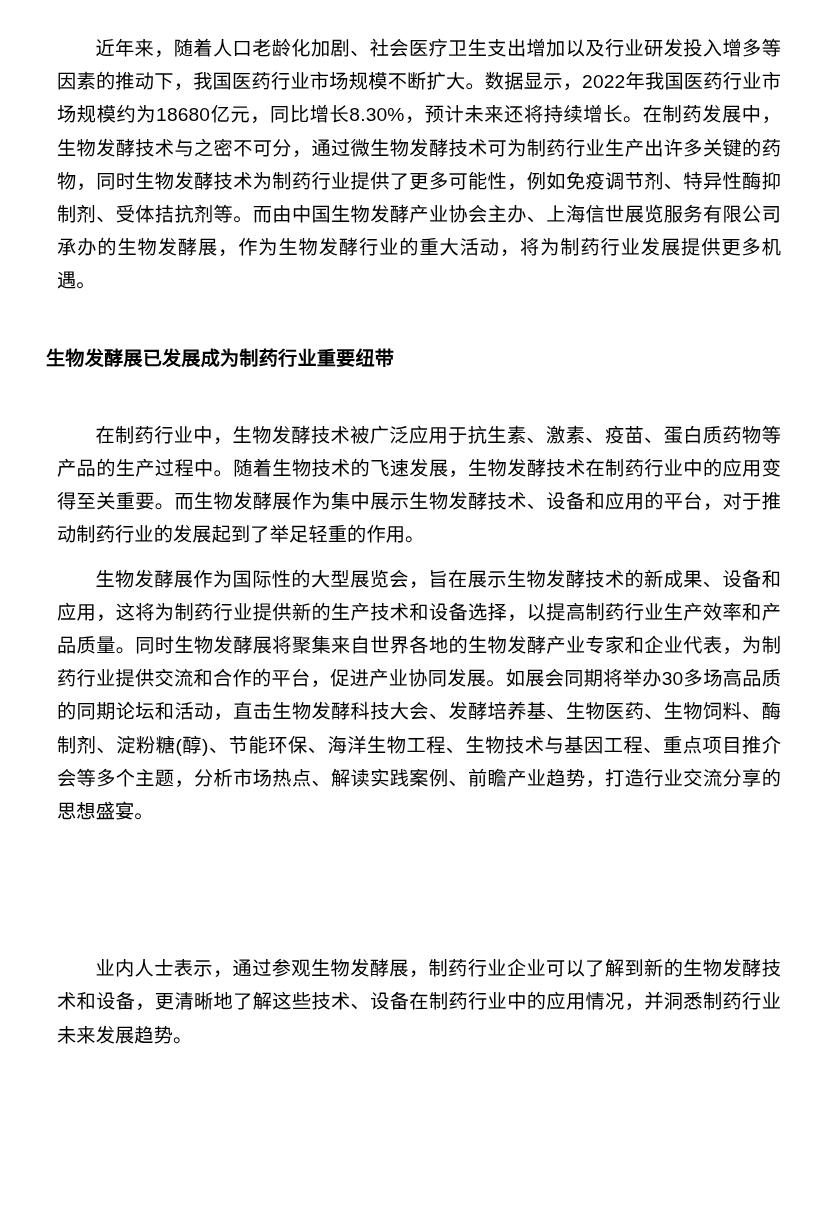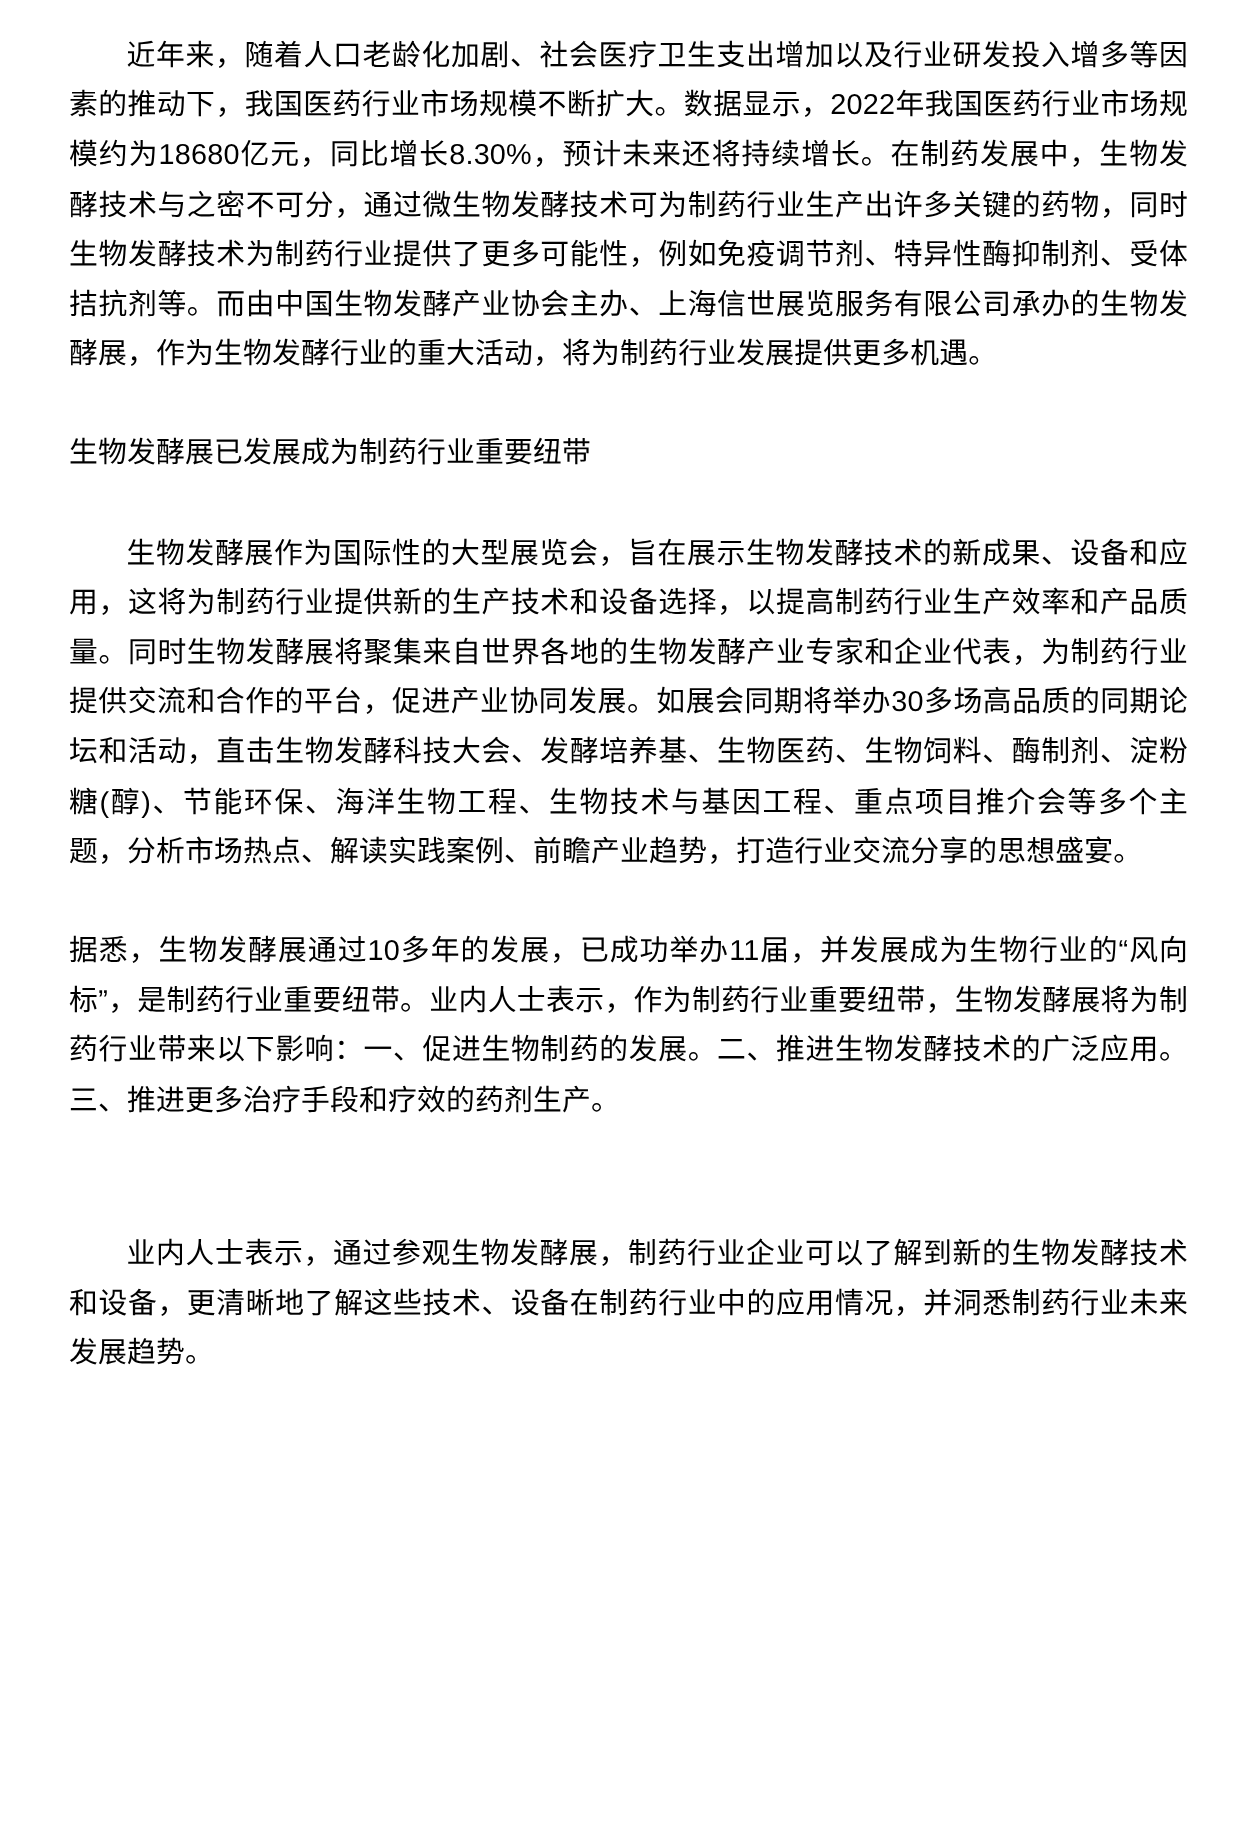--- a/index.html
+++ b/index.html
@@ -22,38 +22,38 @@
     overflow: hidden;
     box-sizing: border-box;
   }
   .doc-body {
     position: absolute;
     left: 46px;
     top: 0;
     width: 746px;
   }
   p.para {
-    margin: 0;
+    margin: 11px;
     font-size: 19.2px;
     line-height: 33.2px;
     text-align: justify;
     text-justify: inter-ideograph;
     letter-spacing: 0.15px;
     word-break: break-all;
     color: #000000;
   }
   p.indent-2 { text-indent: 2em; }
   p.indent-3 { text-indent: 3.1em; }
   p.indent-0 { text-indent: 0; }
 
   h2.heading {
     margin: 0;
     font-size: 19.2px;
     line-height: 33.2px;
-    font-weight: normal;
+    font-weight: bold;
     text-align: left;
     letter-spacing: 0.15px;
     color: #000000;
   }
 
   
   .sp-top   { height: 21px; }
   .sp-h-before { height: 33px; }
   .sp-h-after  { height: 33px; }
   .sp-gap-md   { height: 33px; }
@@ -68,27 +68,27 @@
     <div class="sp-top"></div>
 
     <p class="para indent-2">近年来，随着人口老龄化加剧、社会医疗卫生支出增加以及行业研发投入增多等因素的推动下，我国医药行业市场规模不断扩大。数据显示，2022年我国医药行业市场规模约为18680亿元，同比增长8.30%，预计未来还将持续增长。在制药发展中，生物发酵技术与之密不可分，通过微生物发酵技术可为制药行业生产出许多关键的药物，同时生物发酵技术为制药行业提供了更多可能性，例如免疫调节剂、特异性酶抑制剂、受体拮抗剂等。而由中国生物发酵产业协会主办、上海信世展览服务有限公司承办的生物发酵展，作为生物发酵行业的重大活动，将为制药行业发展提供更多机遇。</p>
 
     <div class="sp-h-before"></div>
 
     <h2 class="heading">生物发酵展已发展成为制药行业重要纽带</h2>
 
     <div class="sp-h-after"></div>
 
+    <p class="para indent-2">在制药行业中，生物发酵技术被广泛应用于抗生素、激素、疫苗、蛋白质药物等产品的生产过程中。随着生物技术的飞速发展，生物发酵技术在制药行业中的应用变得至关重要。而生物发酵展作为集中展示生物发酵技术、设备和应用的平台，对于推动制药行业的发展起到了举足轻重的作用。</p>
 
     <p class="para indent-2">生物发酵展作为国际性的大型展览会，旨在展示生物发酵技术的新成果、设备和应用，这将为制药行业提供新的生产技术和设备选择，以提高制药行业生产效率和产品质量。同时生物发酵展将聚集来自世界各地的生物发酵产业专家和企业代表，为制药行业提供交流和合作的平台，促进产业协同发展。如展会同期将举办30多场高品质的同期论坛和活动，直击生物发酵科技大会、发酵培养基、生物医药、生物饲料、酶制剂、淀粉糖(醇)、节能环保、海洋生物工程、生物技术与基因工程、重点项目推介会等多个主题，分析市场热点、解读实践案例、前瞻产业趋势，打造行业交流分享的思想盛宴。</p>
 
     <div class="sp-gap-md"></div>
 
 
-    <p class="para indent-0">据悉，生物发酵展通过10多年的发展，已成功举办11届，并发展成为生物行业的“风向标”，是制药行业重要纽带。业内人士表示，作为制药行业重要纽带，生物发酵展将为制药行业带来以下影响：一、促进生物制药的发展。二、推进生物发酵技术的广泛应用。三、推进更多治疗手段和疗效的药剂生产。</p>
 
     <div class="sp-gap-lg"></div>
 
 
     <div class="sp-gap-md"></div>
 
     <p class="para indent-2">业内人士表示，通过参观生物发酵展，制药行业企业可以了解到新的生物发酵技术和设备，更清晰地了解这些技术、设备在制药行业中的应用情况，并洞悉制药行业未来发展趋势。</p>
 
   </div>
 </div>

